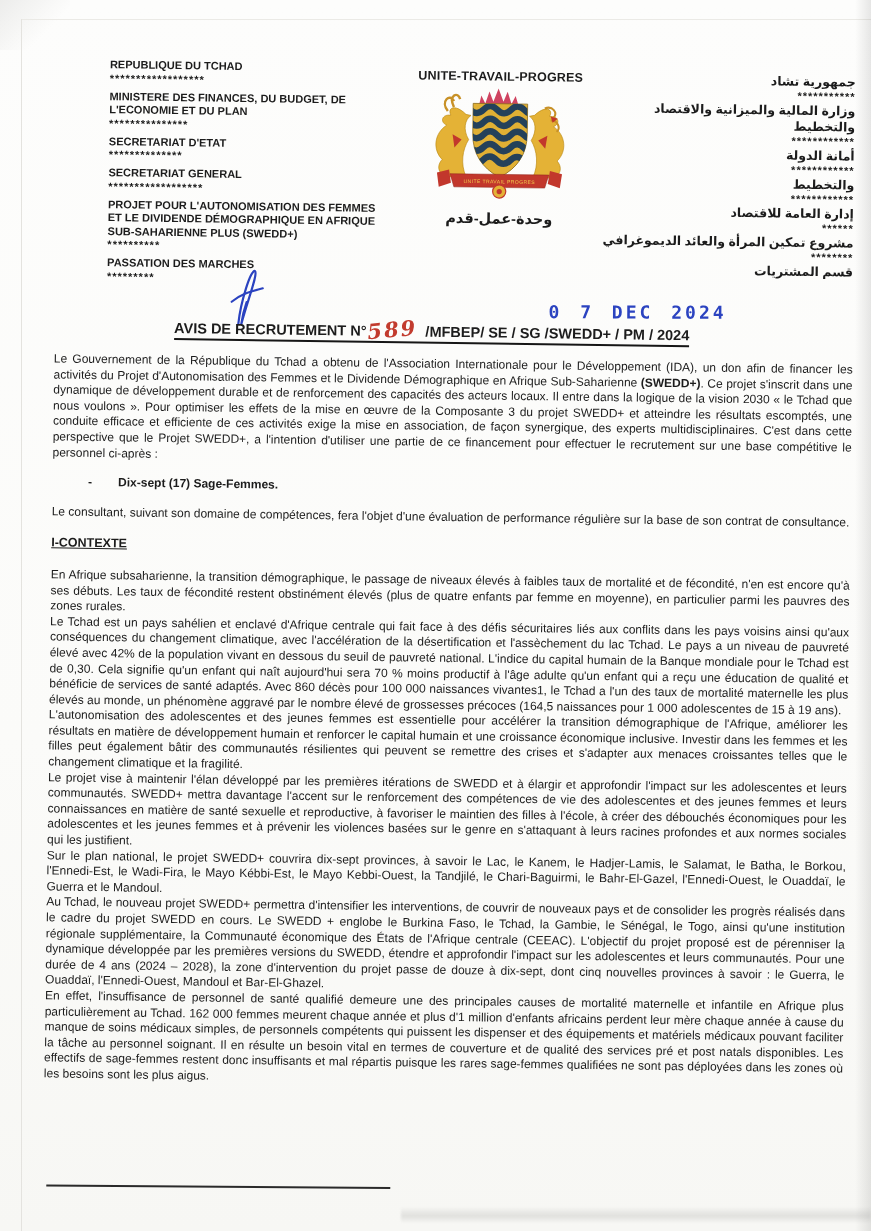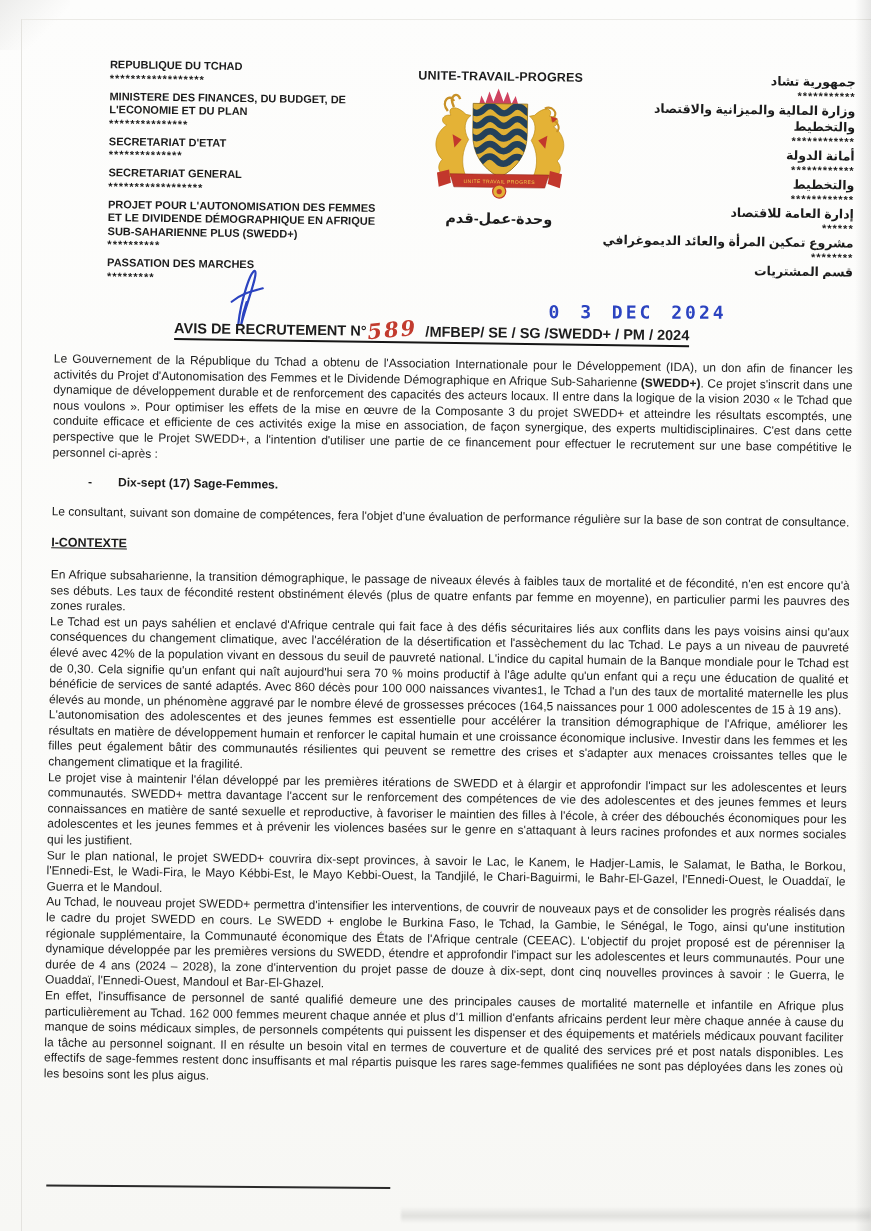--- a/index.html
+++ b/index.html
@@ -171,21 +171,21 @@
     <div class="ar-line">قسم المشتريات</div>
   </div>
 
   <div class="paraph">
     <svg width="38" height="72" viewBox="0 0 38 72" xmlns="http://www.w3.org/2000/svg">
       <path d="M11 64 C13 42 23 8 27 11 C30 14 20 40 14 64 M14 64 C15 55 17 48 19 42" stroke="#2b43c0" stroke-width="2.2" fill="none" stroke-linecap="round"></path>
       <path d="M4 42 C14 33 25 31 35 28" stroke="#2b43c0" stroke-width="2" fill="none" stroke-linecap="round"></path>
     </svg>
   </div>
 
-  <div class="stamp">0 3 DEC  2024</div>
+  <div class="stamp">0 7 DEC  2024</div>
 
   <div class="title-wrap">
     <span class="title"><span>AVIS DE RECRUTEMENT N°</span><span class="hand-number">589</span><span> /MFBEP/ SE / SG /SWEDD+ / PM / 2024</span></span>
   </div>
 
   <div class="docbody">
     <p><span>Le Gouvernement de la République du Tchad a obtenu de l'Association Internationale pour le Développement (IDA), un don afin de financer les activités du Projet d'Autonomisation des Femmes et le Dividende Démographique en Afrique Sub-Saharienne </span><b>(SWEDD+)</b><span>. Ce projet s'inscrit dans une dynamique de développement durable et de renforcement des capacités des acteurs locaux. Il entre dans la logique de la vision 2030 « le Tchad que nous voulons ». Pour optimiser les effets de la mise en œuvre de la Composante 3 du projet SWEDD+ et atteindre les résultats escomptés, une conduite efficace et efficiente de ces activités exige la mise en association, de façon synergique, des experts multidisciplinaires. C'est dans cette perspective que le Projet SWEDD+, a l'intention d'utiliser une partie de ce financement pour effectuer le recrutement sur une base compétitive le personnel ci-après :</span></p>
     <div class="sp14"></div>
     <p class="item-line"><span class="dash">-</span><span>Dix-sept (17) Sage-Femmes.</span></p>
     <div class="sp14"></div>

